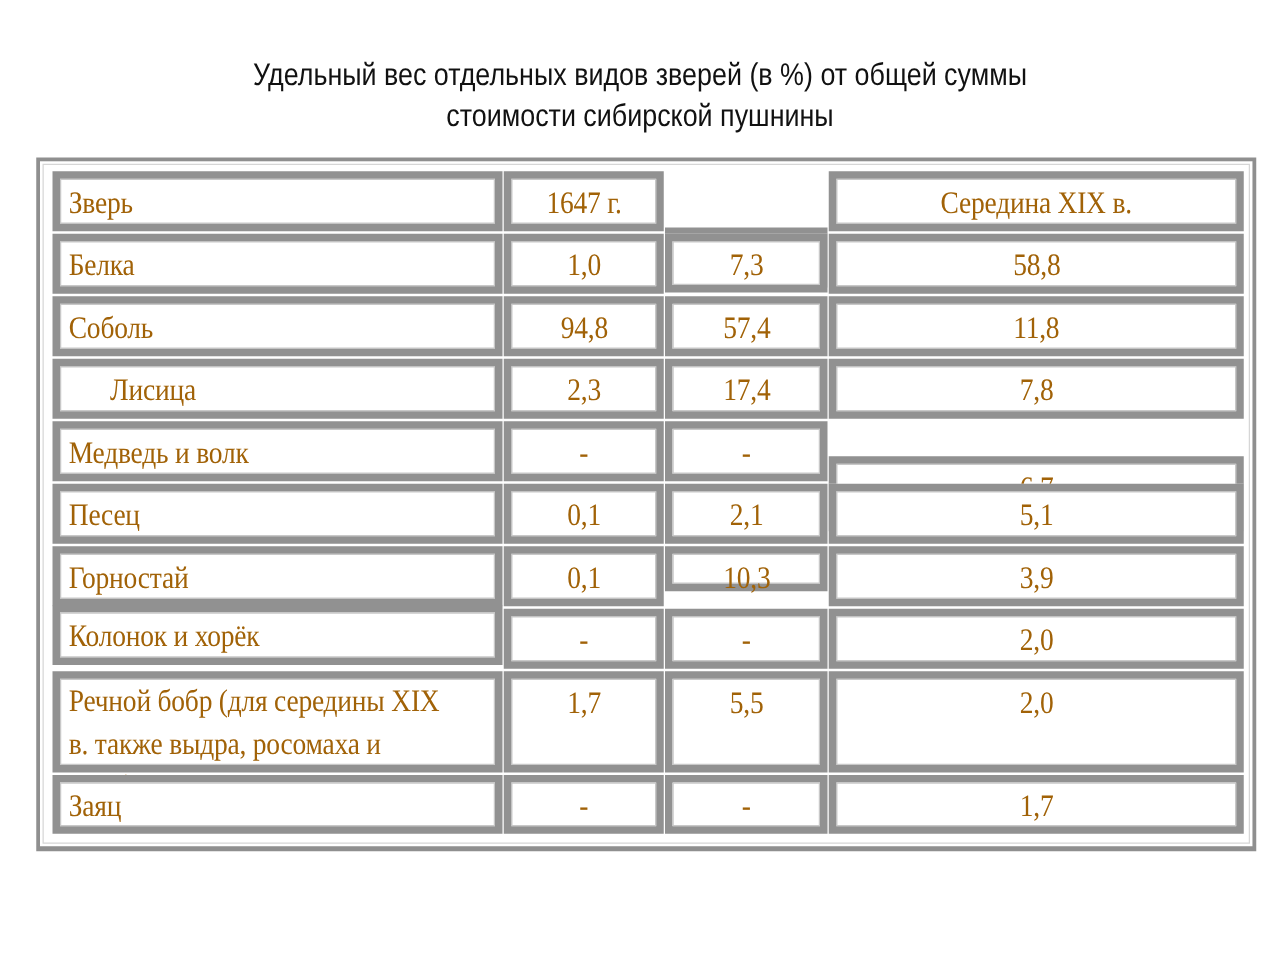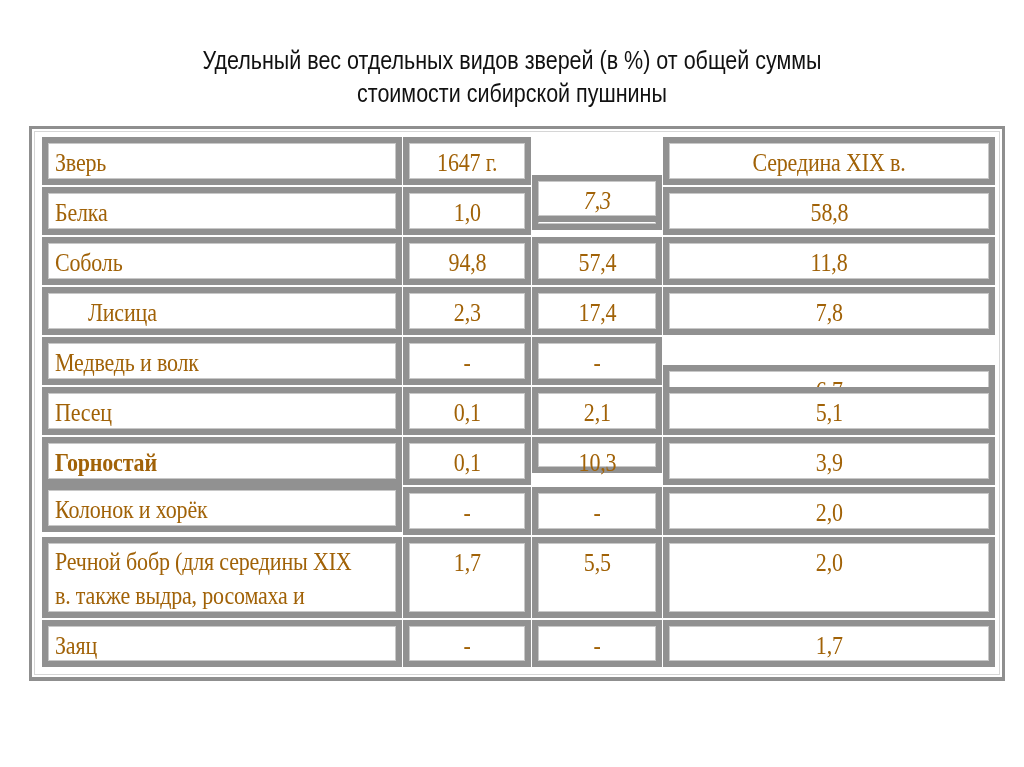--- a/index.html
+++ b/index.html
@@ -52,21 +52,21 @@
   <div>
     <div class="cell c1" style="top:137px;height:48px;"><span>Зверь</span></div>
     <div class="cell c2" style="top:137px;height:48px;"><span>1647 г.</span></div>
     <div class="cell c3" style="top:137px;height:48px;margin-top:45px;"><span>1699 г.</span></div>
     <div class="cell c4" style="top:137px;height:48px;"><span>Середина XIX в.</span></div>
   </div>
 
   <div>
     <div class="cell c1" style="top:187px;height:48px;"><span>Белка</span></div>
     <div class="cell c2" style="top:187px;height:48px;"><span>1,0</span></div>
-    <div class="cell c3" style="top:175px;height:47px;font-style:italic;"><span>7,3</span></div>
+    <div class="cell c3" style="top:187px;height:47px;"><span>7,3</span></div>
     <div class="cell c4" style="top:187px;height:48px;"><span>58,8</span></div>
   </div>
 
   <div>
     <div class="cell c1" style="top:237px;height:48px;"><span>Соболь</span></div>
     <div class="cell c2" style="top:237px;height:48px;text-align:center;"><span>94,8</span></div>
     <div class="cell c3" style="top:237px;height:48px;"><span>57,4</span></div>
     <div class="cell c4" style="top:237px;height:48px;"><span>11,8</span></div>
   </div>
 
@@ -85,21 +85,21 @@
   </div>
 
   <div>
     <div class="cell c1" style="top:387px;height:48px;"><span>Песец</span></div>
     <div class="cell c2" style="top:387px;height:48px;"><span>0,1</span></div>
     <div class="cell c3" style="top:387px;height:48px;"><span>2,1</span></div>
     <div class="cell c4" style="top:387px;height:48px;"><span>5,1</span></div>
   </div>
 
   <div>
-    <div class="cell c1" style="top:437px;height:48px;font-weight:bold;"><span>Горностай</span></div>
+    <div class="cell c1" style="top:437px;height:48px;"><span>Горностай</span></div>
     <div class="cell c2" style="top:437px;height:48px;"><span>0,1</span></div>
     <div class="cell c3" style="top:437px;height:36px;"><span>10,3</span></div>
     <div class="cell c4" style="top:437px;height:48px;"><span>3,9</span></div>
   </div>
 
   <div>
     <div class="cell c1" style="top:484px;height:48px;text-decoration:underline;"><span>Колонок и хорёк</span></div>
     <div class="cell c2" style="top:487px;height:48px;"><span>-</span></div>
     <div class="cell c3" style="top:487px;height:48px;"><span>-</span></div>
     <div class="cell c4" style="top:487px;height:48px;"><span>2,0</span></div>

